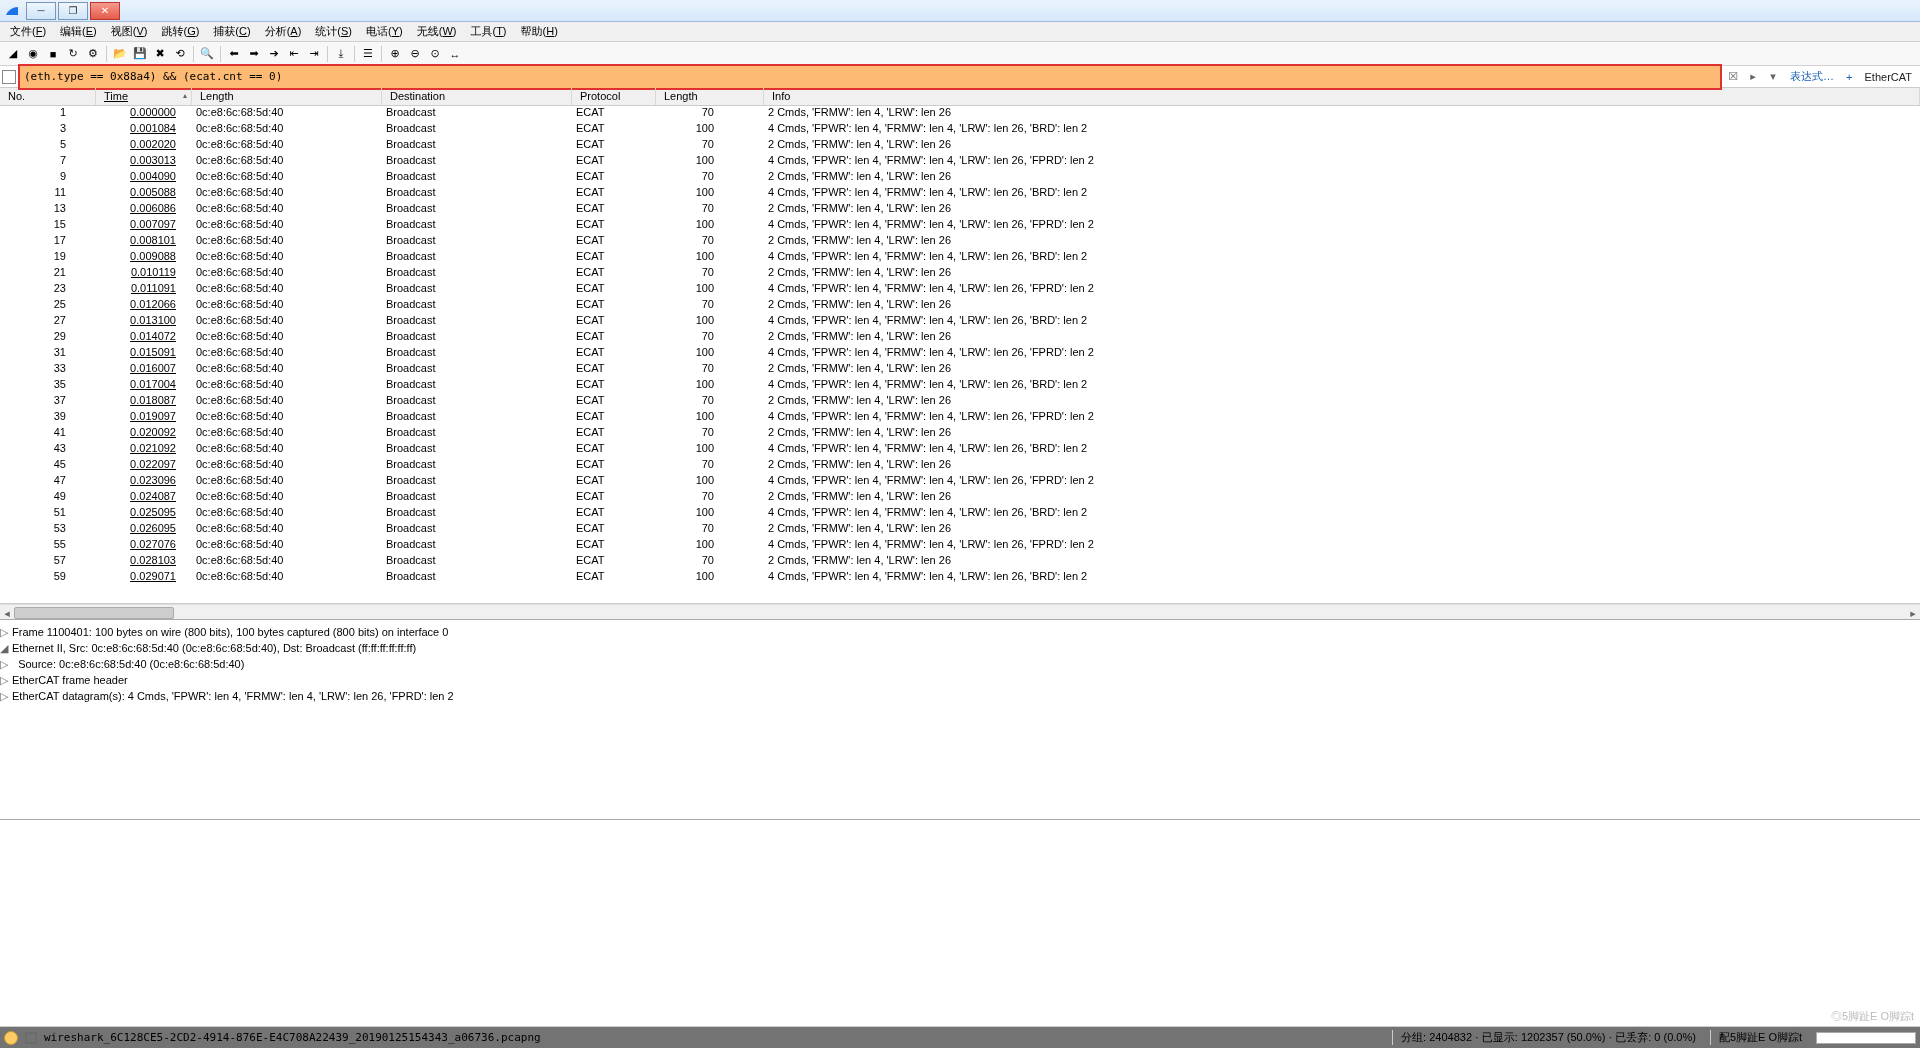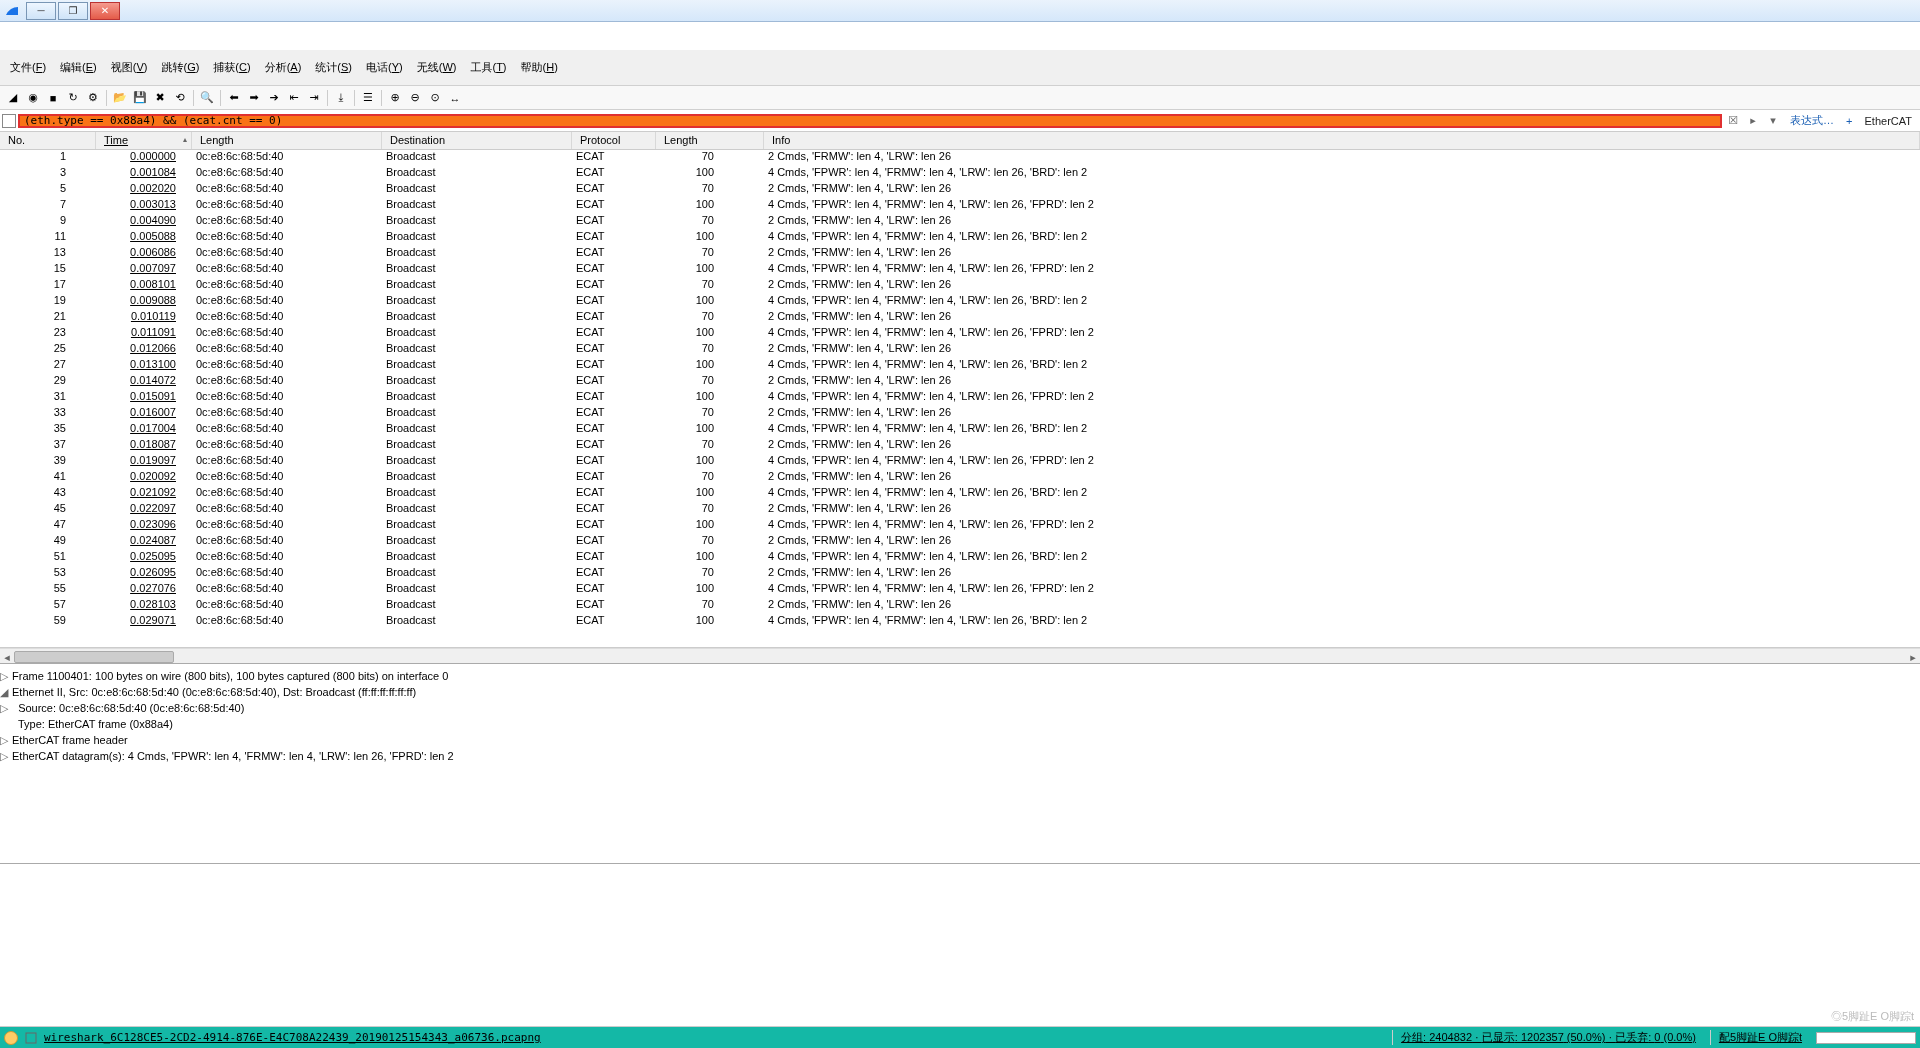--- a/index.html
+++ b/index.html
@@ -3,29 +3,29 @@
 <meta charset="utf-8">
 <style>
 * { margin:0; padding:0; box-sizing:border-box; font-family:"Microsoft YaHei","Segoe UI",Tahoma,sans-serif; font-size:11px; }
 body { background:#fff; overflow:hidden; width:1920px; height:1048px; }
 .titlebar { height:22px; background:linear-gradient(#eaf3fc,#d5e7fa); display:flex; align-items:center; border-bottom:1px solid #9fb9d6; }
 .titlebar .appicon { width:16px;height:16px;margin:0 4px; }
 .titlebar .title { flex:1; color:#000; font-size:12px; }
 .winbtns { display:flex; }
 .winbtn { width:30px;height:18px;border:1px solid #7996b5;background:linear-gradient(#eef6ff,#cfe4f8);margin-left:2px;display:flex;align-items:center;justify-content:center;font-size:10px;color:#333; }
 .winbtn.close{background:linear-gradient(#f59a8e,#e45b49);color:#fff;border-color:#b33;}
-.menubar { height:36px; background:#f0f0f0; display:flex; align-items:center; padding:0 4px; gap:2px; border-bottom:1px solid #d0d0d0;margin-top:28px;}
+.menubar { height:20px; background:#f0f0f0; display:flex; align-items:center; padding:0 4px; gap:2px; border-bottom:1px solid #d0d0d0;}
 .menubar span { padding:2px 6px; cursor:default; }
 .menubar span u{text-decoration:underline;}
 .toolbar { height:24px; background:#f8f8f8; display:flex;align-items:center;padding:0 4px;gap:2px;border-bottom:1px solid #d0d0d0;}
 .tbtn{width:18px;height:18px;display:flex;align-items:center;justify-content:center;border:1px solid transparent;}
 .tsep{width:1px;height:16px;background:#ccc;margin:0 2px;}
 .filterbar{height:22px;display:flex;align-items:center;padding:0 2px;gap:2px;border-bottom:1px solid #ccc;}
 .filterbm{width:14px;height:14px;border:1px solid #888;background:#fff;}
-.filterinput{flex:1;height:14px;background:#f97316;border:2px solid #e03030;padding:0 4px;font-family:Consolas,monospace;font-size:11px;outline:none;}
+.filterinput{flex:1;height:26px;background:#fdba74;border:2px solid #e03030;padding:0 4px;font-family:Consolas,monospace;font-size:11px;outline:none;}
 .filterbtn{width:18px;height:18px;display:flex;align-items:center;justify-content:center;color:#666;}
 .expr{padding:0 6px;color:#1a5fb4;}
 .plus{color:#1a5fb4;padding:0 4px;}
 .proto{color:#222;padding:0 6px;}
 .hdr{height:18px;background:#f0f0f0;border-bottom:1px solid #ccc;display:flex;font-size:11px;}
 .hdr .col{padding:2px 8px;border-right:1px solid #d8d8d8;}
 .cno{width:96px;text-align:left;padding-left:4px;}
 .ctime{width:96px;position:relative;text-decoration:underline;}
 .csrc{width:190px;}
 .cdst{width:190px;}
@@ -40,21 +40,21 @@
 .row .ctime{text-align:right;padding-right:16px;}
 .row .clen{text-align:right;padding-right:50px;}
 .hscroll{height:16px;background:#f0f0f0;border-top:1px solid #ddd;border-bottom:1px solid #aaa;position:relative;}
 .hscroll .thumb{position:absolute;left:14px;top:2px;height:12px;width:160px;background:#cdcdcd;border:1px solid #aaa;border-radius:2px;}
 .hscroll .arr{position:absolute;top:0;width:14px;height:16px;display:flex;align-items:center;justify-content:center;color:#666;}
 .hscroll .arr.l{left:0;}.hscroll .arr.r{right:0;}
 .details{height:200px;overflow:auto;padding:4px 0;font-family:Consolas,monospace;font-size:12px;line-height:16px;border-bottom:1px solid #aaa;}
 .treeln{white-space:pre;}
 .treetog{display:inline-block;width:12px;color:#666;}
 .spacer{flex:1;}
-.statusbar{position:absolute;bottom:0;left:0;right:0;height:22px;background:#14b8a6;border-top:1px solid #ccc;display:flex;align-items:center;padding:0 4px;gap:6px;font-size:11px;text-decoration:underline;}
+.statusbar{position:absolute;bottom:0;left:0;right:0;height:22px;background:#737373;border-top:1px solid #ccc;display:flex;align-items:center;padding:0 4px;gap:6px;font-size:11px;}
 .statusbar .sicon{width:14px;height:14px;border-radius:50%;background:#ffcc66;border:1px solid #cc9933;}
 .statusbar .pbar{width:100px;height:12px;border:1px solid #aaa;background:#fff;}
 .statusbar .seg{border-left:1px solid #ccc;padding:0 8px;}
 .watermark{position:absolute;right:6px;bottom:24px;color:#bbb;font-size:11px;}
 svg{pointer-events:none;}
 </style>
 </head>
 <body>
 
 <div class="titlebar">
@@ -171,21 +171,20 @@
 <div class="hscroll">
   <div class="arr l">◂</div>
   <div class="thumb"></div>
   <div class="arr r">▸</div>
 </div>
 
 <div class="details" id="details">
     <div class="treeln"><span class="treetog">▷</span><span>Frame 1100401: 100 bytes on wire (800 bits), 100 bytes captured (800 bits) on interface 0</span></div>
     <div class="treeln"><span class="treetog">◢</span><span>Ethernet II, Src: 0c:e8:6c:68:5d:40 (0c:e8:6c:68:5d:40), Dst: Broadcast (ff:ff:ff:ff:ff:ff)</span></div>
     <div class="treeln"><span class="treetog">▷</span>  <span>Source: 0c:e8:6c:68:5d:40 (0c:e8:6c:68:5d:40)</span></div>
-    <div class="treeln"><span class="treetog"> </span>  <span>Type: EtherCAT frame (0x88a4)</span></div>
     <div class="treeln"><span class="treetog">▷</span><span>EtherCAT frame header</span></div>
     <div class="treeln"><span class="treetog">▷</span><span>EtherCAT datagram(s): 4 Cmds, 'FPWR': len 4, 'FRMW': len 4, 'LRW': len 26, 'FPRD': len 2</span></div>
   </div>
 
 <div class="watermark">◎5脚趾E O脚踪t</div>
 
 <div class="statusbar">
   <div class="sicon"></div>
   <svg width="14" height="14">
       <rect x="2" y="2" width="10" height="10" fill="none" stroke="#666"></rect>

